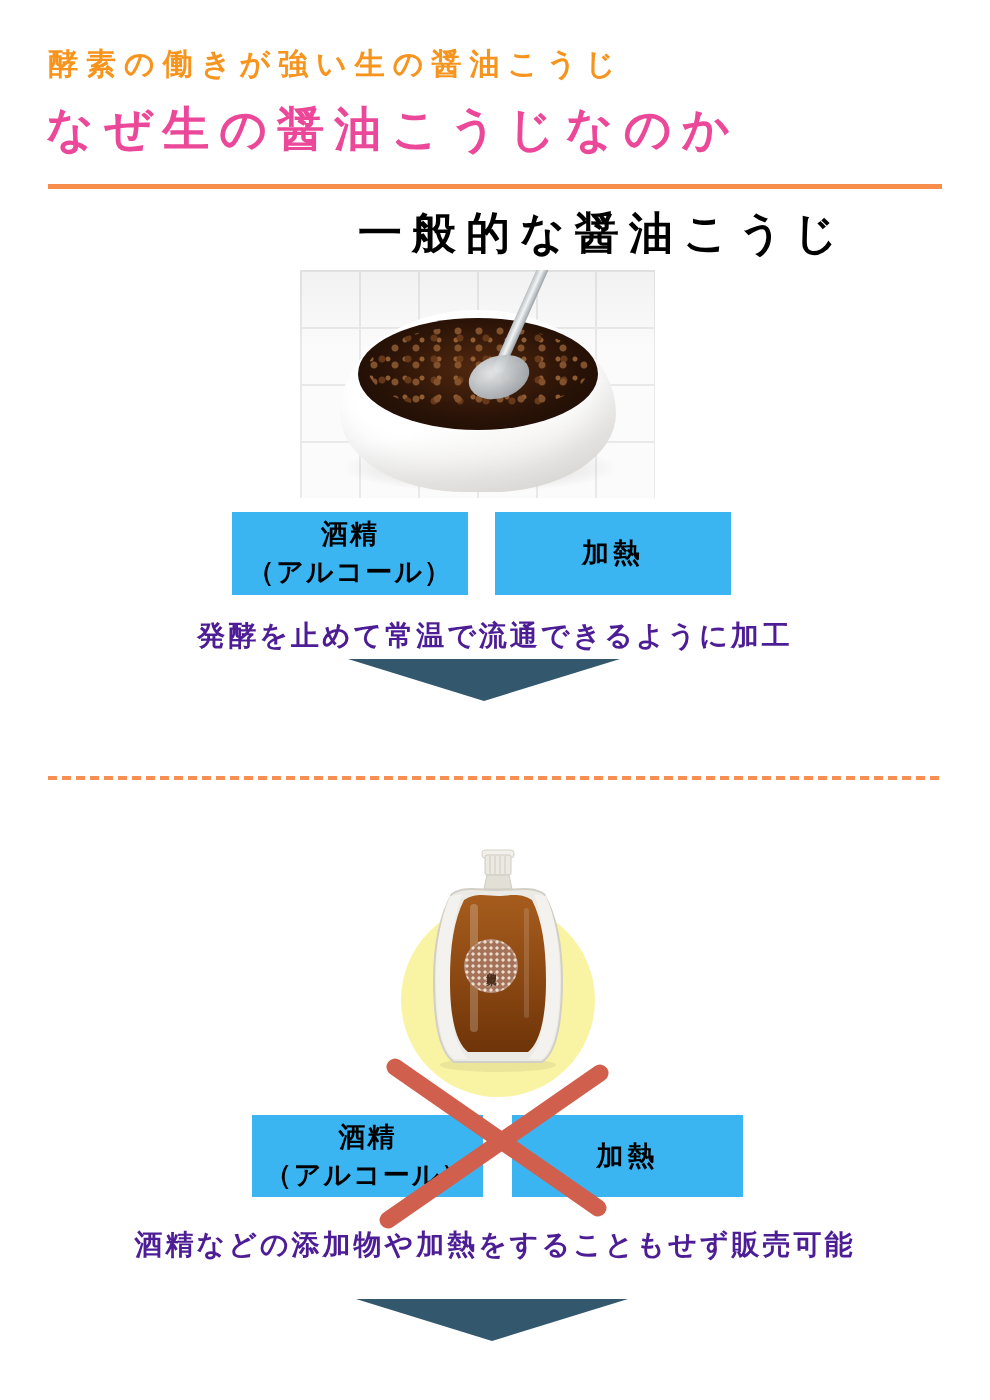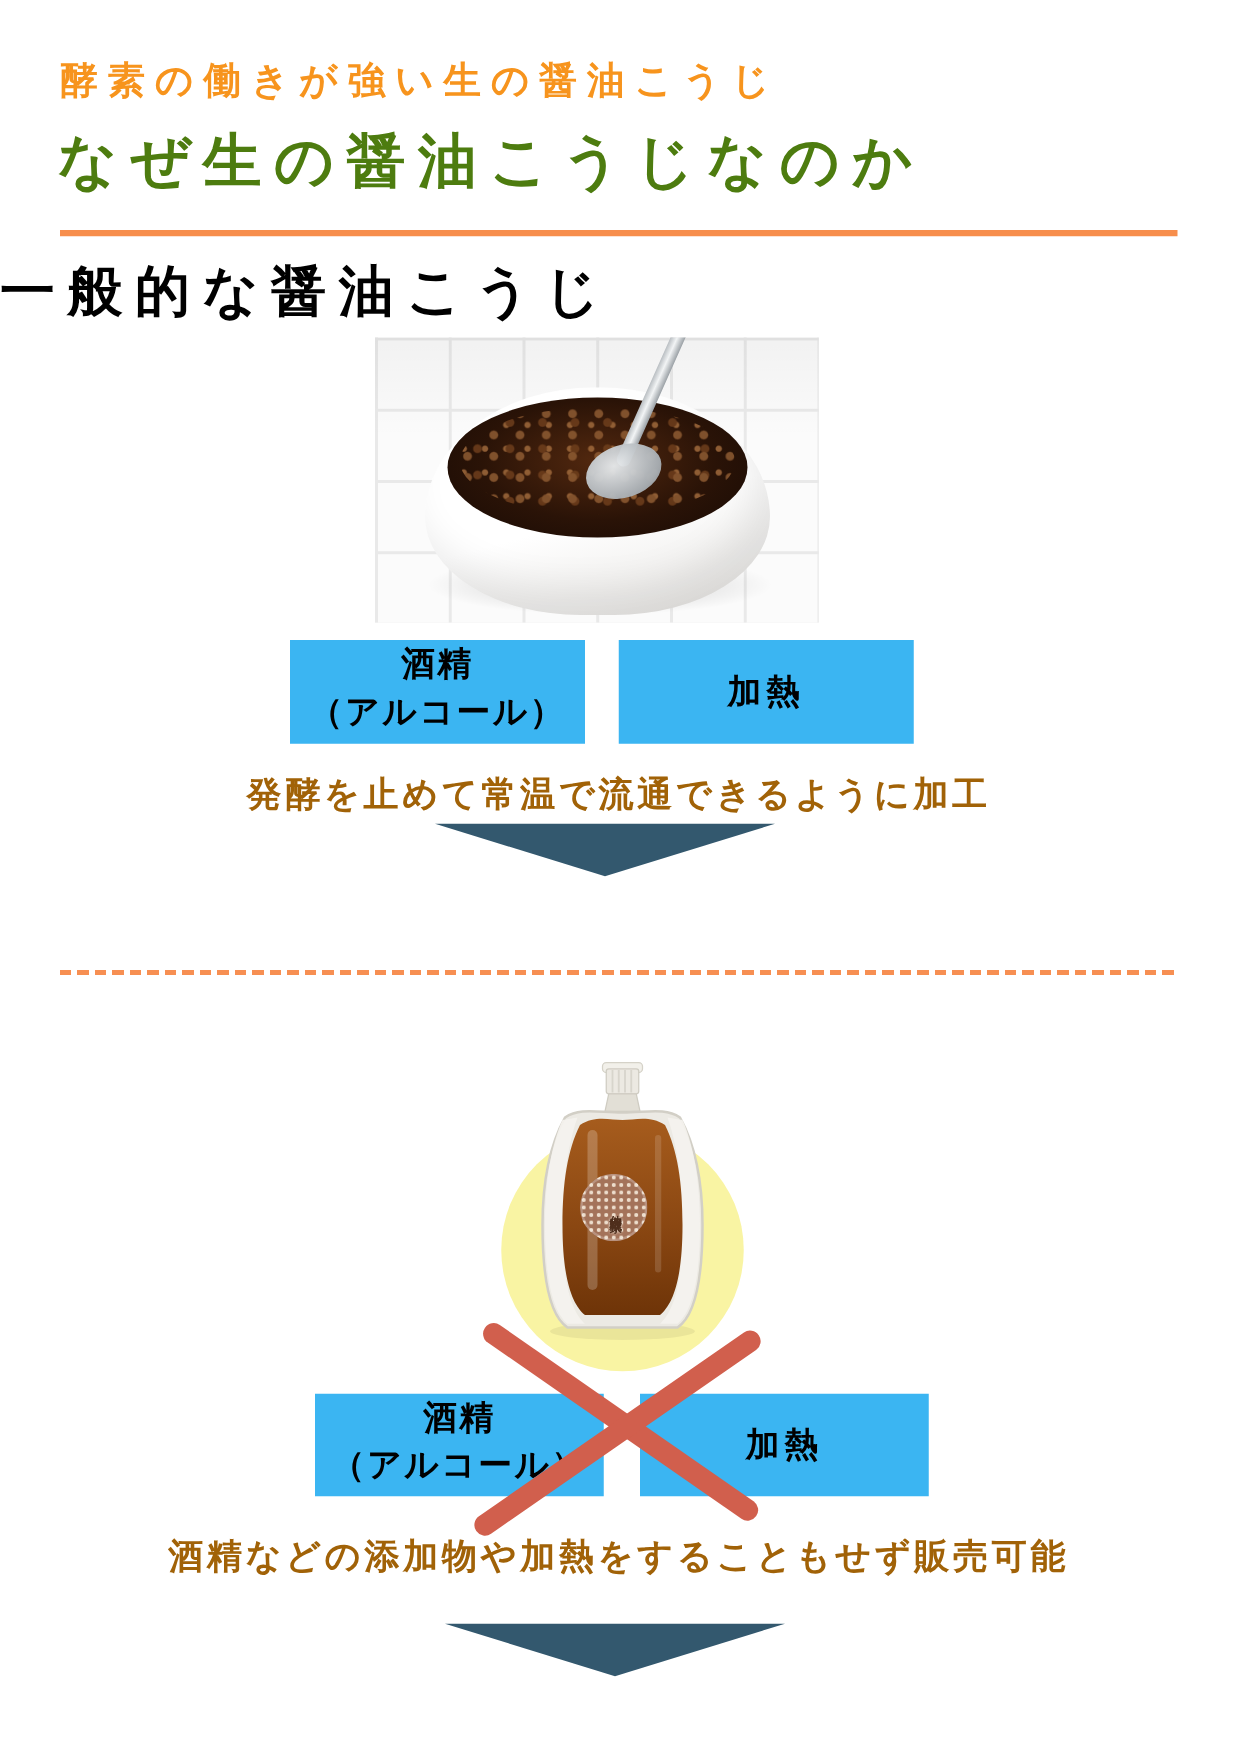--- a/index.html
+++ b/index.html
@@ -4,25 +4,25 @@
 <style>
   html,body { margin:0; padding:0; background:#ffffff; }
   .page {
     position:relative; width:990px; height:1400px; background:#ffffff;
     font-family:"Liberation Sans","DejaVu Sans",sans-serif; overflow:hidden; color:#000;
   }
   .abs { position:absolute; }
 
   
   .eyebrow { left:48px; top:44px; font-size:30px; font-weight:bold; color:#F7941D; letter-spacing:8px; white-space:nowrap; }
-  .title   { left:46px; top:98px; font-size:47px; font-weight:bold; color:#4d7c0f; letter-spacing:10px; white-space:nowrap; }
+  .title   { left:46px; top:98px; font-size:47px; font-weight:bold; color:#ec4899; letter-spacing:10px; white-space:nowrap; }
   .rule    { left:48px; top:184px; width:894px; height:5px; background:#F78E4C; }
 
   
-  .sec-heading { left:0; width:836px; text-align:left; font-weight:bold; color:#000; white-space:nowrap; }
+  .sec-heading { left:12px; width:836px; text-align:right; font-weight:bold; color:#000; white-space:nowrap; }
   .sec1-heading { top:204px; font-size:44px; letter-spacing:10px; }
   .sec2-heading { top:812px; font-size:44px; letter-spacing:8px; }
 
   
   .photo { left:300px; top:270px; width:355px; height:228px; overflow:hidden;
     background-color:#fbfbfb;
     background-image:
       linear-gradient(180deg, rgba(0,0,0,0.04), rgba(0,0,0,0) 35%),
       linear-gradient(#e9e9e9 2px, transparent 2px),
       linear-gradient(90deg,#e9e9e9 2px, transparent 2px);
@@ -42,31 +42,31 @@
       radial-gradient(circle at 3px 14px, #a06a3c 2px, rgba(0,0,0,0) 3px);
     background-size:21px 17px, 26px 21px, 17px 19px; opacity:.85; }
   .spoon-handle { left:216px; top:-14px; width:11px; height:122px; border-radius:6px;
     background:linear-gradient(90deg,#b9bec2,#f2f4f5 45%,#9aa0a5); transform:rotate(24deg); }
   .spoon-bowl { left:168px; top:86px; width:62px; height:42px; border-radius:50%;
     background:radial-gradient(ellipse at 40% 35%, #e8ebed, #a9afb4 70%, #868c91);
     transform:rotate(-18deg); opacity:.96; }
 
   
   .badge { background:#3BB5F2; color:#000; font-weight:bold; text-align:center; }
-  .badge .line { display:block;font-family:Liberation Mono, monospace; }
+  .badge .line { display:block; }
   .b1s1 { left:232px; top:512px; width:236px; height:83px; font-size:27px; letter-spacing:2px; padding-top:3px; box-sizing:border-box; }
   .b1s1 .line { line-height:38px; }
   .b2s1 { left:495px; top:512px; width:236px; height:83px; font-size:27px; letter-spacing:4px; line-height:83px; }
   .b1s2 { left:252px; top:1115px; width:231px; height:82px; font-size:27px; letter-spacing:2px; padding-top:3px; box-sizing:border-box; }
   .b1s2 .line { line-height:38px; }
   .b2s2 { left:512px; top:1115px; width:231px; height:82px; font-size:27px; letter-spacing:4px; line-height:82px; }
 
   
   .body-text { left:0; width:990px; text-align:center; font-weight:bold; font-size:28px;
-    letter-spacing:3px; color:#a16207; white-space:nowrap; }
+    letter-spacing:3px; color:#4c1d95; white-space:nowrap; }
   .process1 { top:617px; }
   .result1  { top:704px; }
   .process2 { top:1228px; line-height:33px; white-space:normal; }
   .result2  { top:1349px; }
 
   
   .tri { width:0; height:0; border-left:136px solid transparent; border-right:136px solid transparent;
     border-top:42px solid #33586E; }
   .tri1 { left:348px; top:659px; }
   .tri2 { left:356px; top:1299px; }

